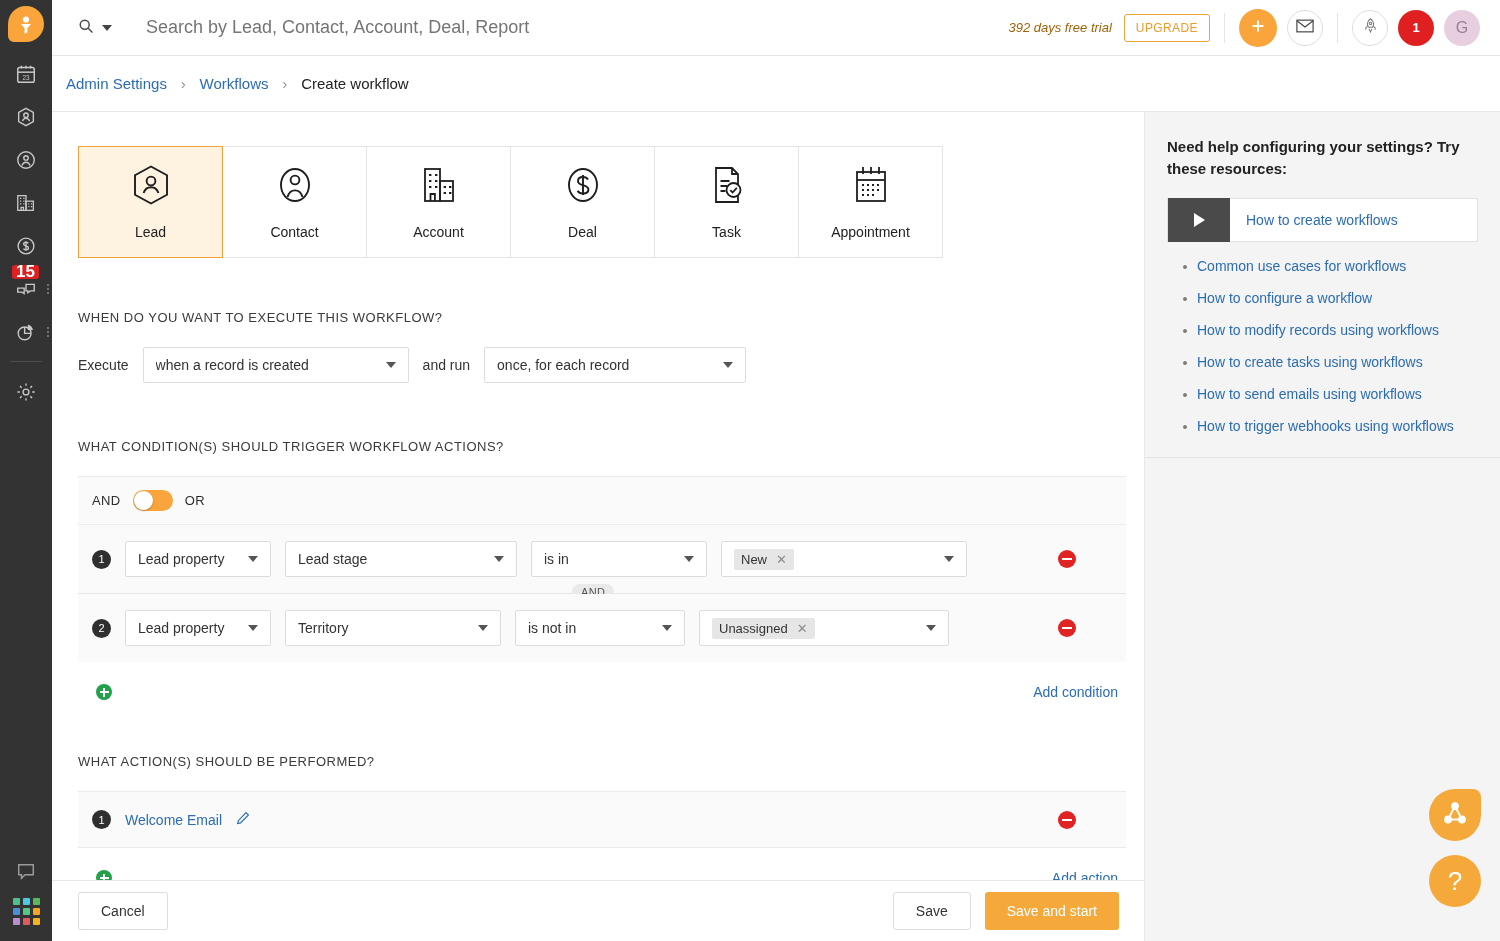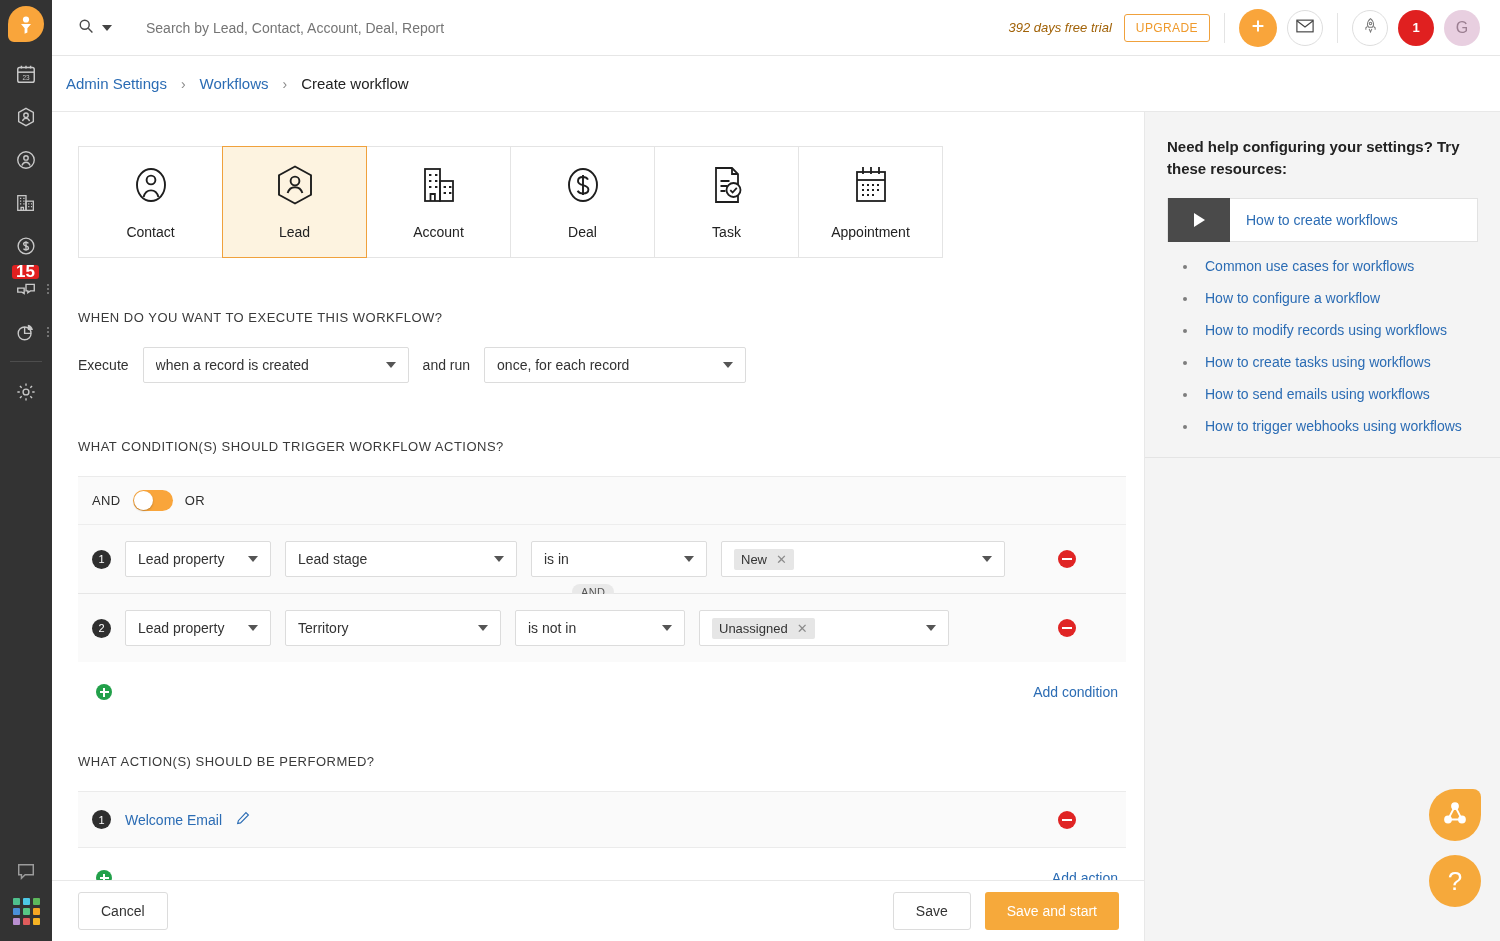--- a/index.html
+++ b/index.html
@@ -46,21 +46,21 @@
   .main-col { flex: 1; display: flex; flex-direction: column; min-width: 0; }
 
   
   .topbar {
     height: 56px; background: #fff; border-bottom: 1px solid #e6e6e6;
     display: flex; align-items: center; padding: 0 20px 0 26px; flex: 0 0 56px;
   }
   .search-wrap { display: flex; align-items: center; gap: 8px; flex: 1; }
   .search-caret { width: 0; height: 0; border-left: 5px solid transparent; border-right: 5px solid transparent; border-top: 6px solid #444; }
   .search-input {
-    border: none; outline: none; font-size: 14px; color: #888;
+    border: none; outline: none; font-size: 18px; color: #888;
     font-family: "Liberation Sans", sans-serif; width: 420px; margin-left: 26px; background: transparent;
   }
   .trial-text { font-size: 13px; font-style: italic; color: #a16207; margin-right: 12px; white-space: nowrap; }
   .upgrade-btn {
     border: 1px solid #f0a13c; color: #ef9a2c; background: #fff; font-size: 12px;
     letter-spacing: .4px; padding: 6px 11px; border-radius: 3px; cursor: pointer;
     font-family: "Liberation Sans", sans-serif;
   }
   .vdiv { width: 1px; height: 30px; background: #e4e4e4; margin: 0 14px; }
   .circle-btn {
@@ -184,21 +184,21 @@
   .video-card {
     margin-top: 18px; background: #fff; border: 1px solid #e2e2e2; height: 44px;
     display: flex; align-items: center; cursor: pointer;
   }
   .video-thumb {
     width: 62px; height: 44px; background: #4a4a4a; display: flex; align-items: center; justify-content: center;
   }
   .video-thumb .tri { width: 0; height: 0; border-left: 11px solid #fff; border-top: 7px solid transparent; border-bottom: 7px solid transparent; }
   .video-label { color: #2b6cb4; font-size: 14px; padding-left: 16px; }
   .help-list { list-style: none; margin-top: 16px; }
-  .help-list li { display: flex; align-items: flex-start; gap: 18px; margin-bottom: 16px; padding-left: 16px; }
+  .help-list li { display: flex; align-items: flex-start; gap: 10px; margin-bottom: 16px; padding-left: 16px; }
   .bullet { width: 4px; height: 4px; border-radius: 50%; background: #7d7d7d; margin-top: 7px; flex: 0 0 4px; }
   .help-list a { color: #2b6cb4; font-size: 14px; cursor: pointer; text-decoration: none; }
   .help-divider { position: absolute; left: 0; top: 345px; width: 355px; height: 1px; background: #e4e4e4; }
 
   
   .fab-wrap { position: absolute; right: 19px; bottom: 34px; display: flex; flex-direction: column; gap: 14px; align-items: center; }
   .fab {
     width: 52px; height: 52px; background: #f6a93b; display: flex; align-items: center;
     justify-content: center; cursor: pointer;
   }
@@ -401,40 +401,40 @@
       <span class="crumb-cur">Create workflow</span>
     </div>
 
     <div class="content">
 
       <div class="form-pane">
         <div class="form-scroll">
 
           <div class="ent-tabs">
 
+            <div class="ent-tab sel">
+              <span>
+                <svg width="40" height="42" viewBox="0 0 40 42" fill="none" stroke="#1e1e1e" stroke-width="1.9">
+                  <path d="M20 2.5 36 11.2v19.6L20 39.5 4 30.8V11.2Z"></path>
+                    <circle cx="20" cy="17" r="4.4"></circle>
+                  <path d="M12.6 29c1.2-3.8 4-5.8 7.4-5.8s6.2 2 7.4 5.8"></path>
+                </svg>
+              </span>
+              <span class="ent-label">Lead</span>
+            </div>
+
             <div class="ent-tab">
               <span>
                 <svg width="40" height="42" viewBox="0 0 40 42" fill="none" stroke="#1e1e1e" stroke-width="1.9">
                   <ellipse cx="20" cy="21" rx="14" ry="16"></ellipse>
                     <circle cx="20" cy="16" r="4.4"></circle>
                   <path d="M12.6 33c1.2-4.4 4-6.6 7.4-6.6s6.2 2.2 7.4 6.6"></path>
                 </svg>
               </span>
               <span class="ent-label">Contact</span>
-            </div>
-
-            <div class="ent-tab sel">
-              <span>
-                <svg width="40" height="42" viewBox="0 0 40 42" fill="none" stroke="#1e1e1e" stroke-width="1.9">
-                  <path d="M20 2.5 36 11.2v19.6L20 39.5 4 30.8V11.2Z"></path>
-                    <circle cx="20" cy="17" r="4.4"></circle>
-                  <path d="M12.6 29c1.2-3.8 4-5.8 7.4-5.8s6.2 2 7.4 5.8"></path>
-                </svg>
-              </span>
-              <span class="ent-label">Lead</span>
             </div>
 
             <div class="ent-tab">
               <span>
                 <svg width="40" height="42" viewBox="0 0 40 42" fill="none" stroke="#1e1e1e" stroke-width="1.8">
                   <rect x="6" y="5" width="15" height="32"></rect>
                     <rect x="21" y="17" width="13" height="20"></rect>
                   <path d="M10 11h2.4M16 11h2.4M10 17h2.4M16 17h2.4M10 23h2.4M16 23h2.4M24.6 23H27M30 23h2.4M24.6 29H27M30 29h2.4"></path>
                   <path d="M11.5 37v-7h4.4v7"></path>
                 </svg>
@@ -514,21 +514,21 @@
                 <span class="caret"></span>
               </div>
               <div class="sel-box" style="width:232px">
                 <span class="txt">Lead stage</span>
                 <span class="caret"></span>
               </div>
               <div class="sel-box" style="width:176px">
                 <span class="txt">is in</span>
                 <span class="caret"></span>
               </div>
-              <div class="sel-box" style="width:284px">
+              <div class="sel-box" style="width:246px">
                 <span class="txt">
                   <span class="chip">
                     <span>New</span>
                     <span class="x">✕</span>
                   </span>
                 </span>
                 <span class="caret"></span>
               </div>
               <div style="flex:1"></div>
               <div class="minus-btn" style="margin-right:50px">

